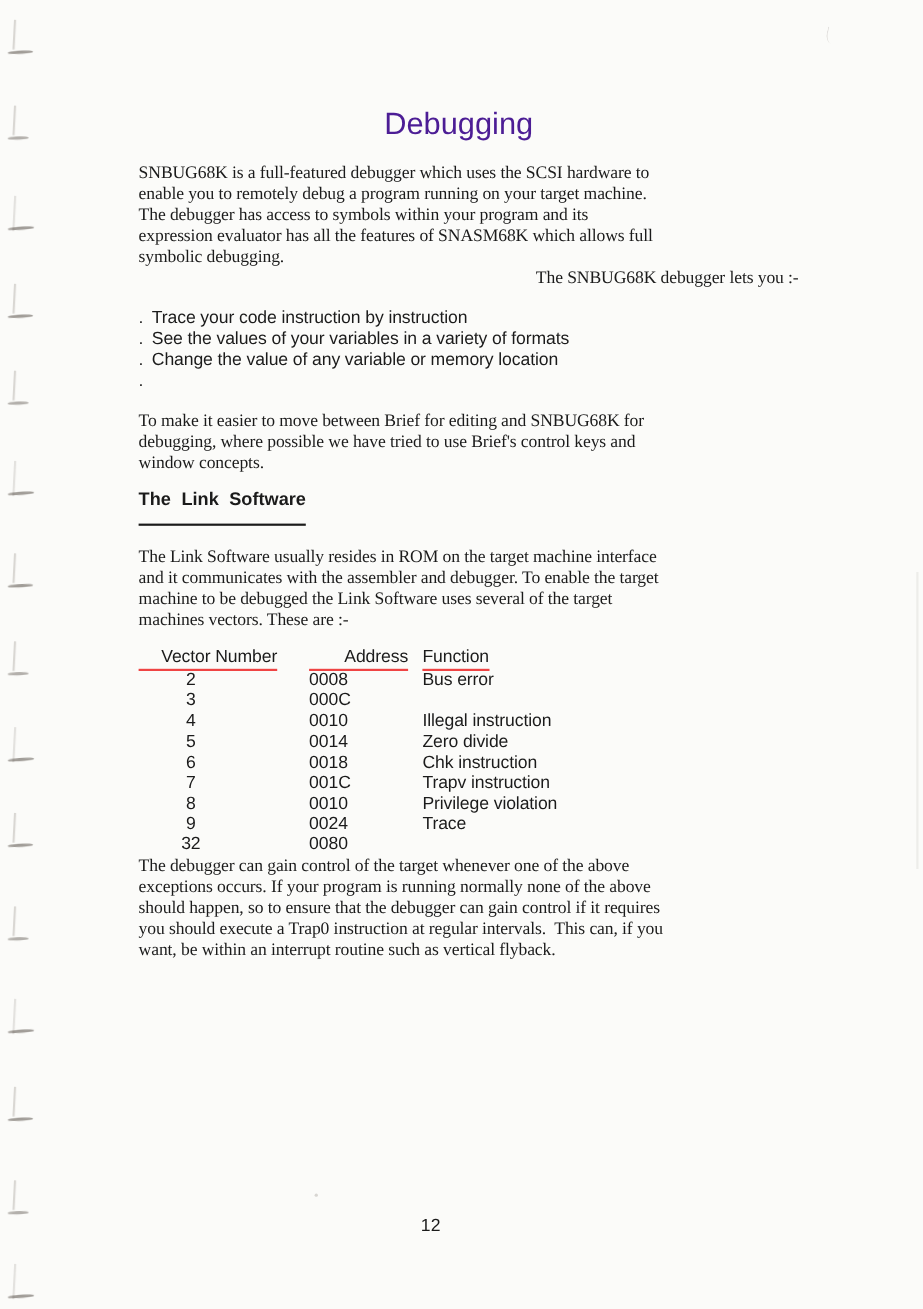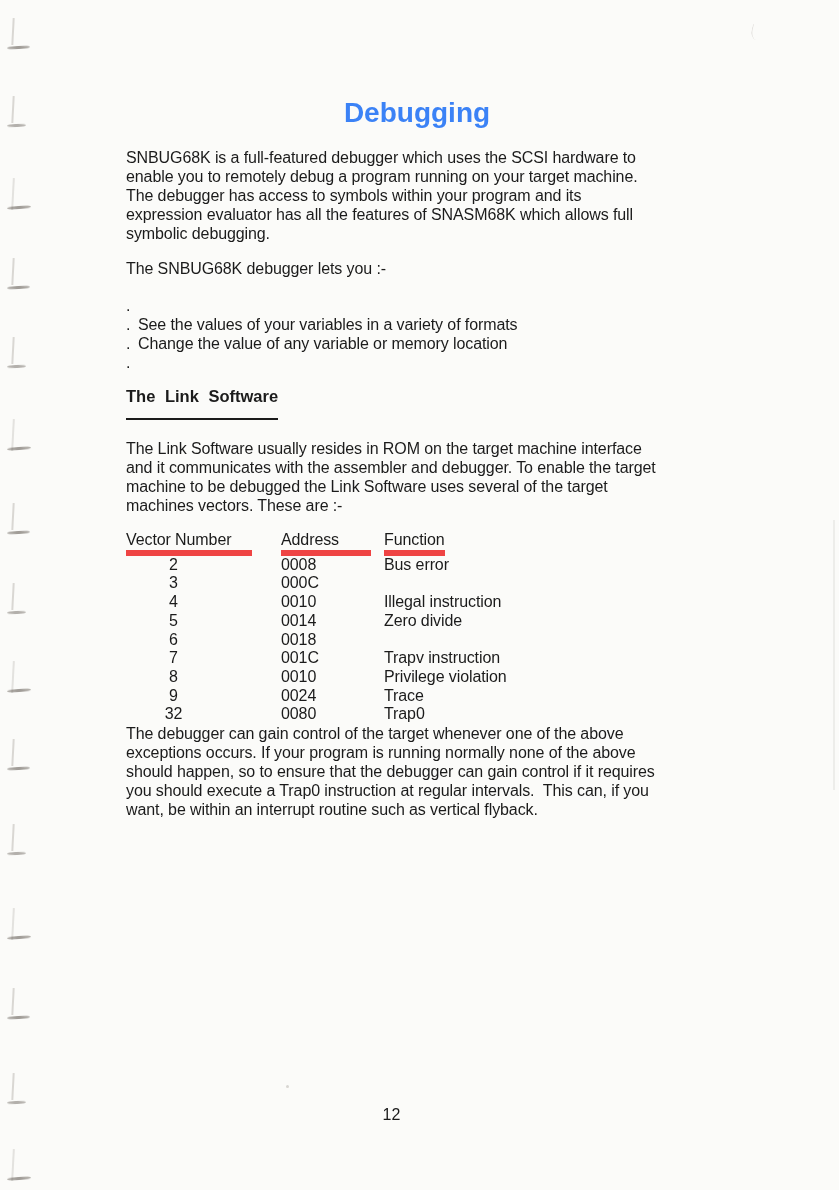--- a/index.html
+++ b/index.html
@@ -13,36 +13,37 @@
     position: relative;
     -webkit-font-smoothing: antialiased;
   }
   .page { position: absolute; inset: 0; }
 
   
   .content { position: absolute; left: 126px; top: 0; width: 600px; }
 
   .title {
     font-size: 28px;
-    font-weight: bold;
+    font-weight: normal;
     line-height: 31px;
     text-align: center;
     margin-top: 97px;
     transform: translateX(-9px);
-    color: #3b82f6;
+    color: #4c1d95;
   }
 
   .para {
     font-size: 16px;
     line-height: 19px;
     white-space: pre-wrap;
     letter-spacing: -0.1px;
+    font-family: Liberation Serif, serif;
   }
   .intro   { margin-top: 20px; }
-  .lead    { margin-top: 16px; }
+  .lead    { margin-top: 0; text-align: right; }
   .brief   { margin-top: 17px; }
   .linkbody{ margin-top: 19px; }
   .control { }
 
   .bullets { margin-top: 18px; font-size: 16px; line-height: 19px; letter-spacing: -0.1px; }
   .bullet  { display: flex; }
   .bullet .marker { width: 12px; flex: 0 0 12px; }
   .bullet .btext  { white-space: pre-wrap; }
 
   .heading { margin-top: 15px; font-size: 16.5px; line-height: 19px; font-weight: bold; }
@@ -51,21 +52,21 @@
     border-bottom: 2px solid #1b1b1b;
     word-spacing: 5px;
     padding-bottom: 12px;
   }
 
   .vtable { margin-top: 16px; font-size: 16px; line-height: 18.7px; letter-spacing: -0.1px; }
   .vt-header { display: flex; }
   .vt-h1 { width: 155px; }
   .vt-h2 { width: 103px; }
   .vt-h3 { flex: 1; }
-  .vt-header .u { display: inline-block; border-bottom: 6px solid #ef4444; }
+  .vt-header .u { display: inline-block; border-bottom: 2px solid #ef4444; text-align: right; }
   .vt-h1 .u { min-width: 126px; }
   .vt-h2 .u { min-width: 90px; }
   .vt-row { display: flex; }
   .vt-c1 { width: 95px; flex: 0 0 95px; text-align: center; margin-right: 60px; }
   .vt-c2 { width: 103px; flex: 0 0 103px; }
   .vt-c3 { flex: 1; }
 
   .page-number {
     position: absolute;
     top: 1106px;
@@ -159,37 +160,41 @@
 The debugger has access to symbols within your program and its
 expression evaluator has all the features of SNASM68K which allows full
 symbolic debugging.</div>
 
     <div class="para lead">The SNBUG68K debugger lets you :-</div>
 
     <div class="bullets">
 
         <div class="bullet">
           <span class="marker">.</span>
+          <span class="btext">Trace your code instruction by instruction</span>
         </div>
 
         <div class="bullet">
           <span class="marker">.</span>
           <span class="btext">See the values of your variables in a variety of formats</span>
         </div>
 
         <div class="bullet">
           <span class="marker">.</span>
           <span class="btext">Change the value of any variable or memory location</span>
         </div>
 
         <div class="bullet">
           <span class="marker">.</span>
         </div>
       </div>
 
+    <div class="para brief">To make it easier to move between Brief for editing and SNBUG68K for
+debugging, where possible we have tried to use Brief's control keys and
+window concepts.</div>
 
     <div class="heading">
       <span class="hu">The Link Software</span>
     </div>
 
     <div class="para linkbody">The Link Software usually resides in ROM on the target machine interface
 and it communicates with the assembler and debugger. To enable the target
 machine to be debugged the Link Software uses several of the target
 machines vectors. These are :-</div>
 
@@ -220,20 +225,21 @@
 
           <div class="vt-row">
             <span class="vt-c1">5</span>
             <span class="vt-c2">0014</span>
             <span class="vt-c3">Zero divide</span>
           </div>
 
           <div class="vt-row">
             <span class="vt-c1">6</span>
             <span class="vt-c2">0018</span>
+            <span class="vt-c3">Chk instruction</span>
           </div>
 
           <div class="vt-row">
             <span class="vt-c1">7</span>
             <span class="vt-c2">001C</span>
             <span class="vt-c3">Trapv instruction</span>
           </div>
 
           <div class="vt-row">
             <span class="vt-c1">8</span>
@@ -243,21 +249,20 @@
 
           <div class="vt-row">
             <span class="vt-c1">9</span>
             <span class="vt-c2">0024</span>
             <span class="vt-c3">Trace</span>
           </div>
 
           <div class="vt-row">
             <span class="vt-c1">32</span>
             <span class="vt-c2">0080</span>
-            <span class="vt-c3">Trap0</span>
           </div>
         </div>
     </div>
 
     <div class="para control">The debugger can gain control of the target whenever one of the above
 exceptions occurs. If your program is running normally none of the above
 should happen, so to ensure that the debugger can gain control if it requires
 you should execute a Trap0 instruction at regular intervals.  This can, if you
 want, be within an interrupt routine such as vertical flyback.</div>
 

